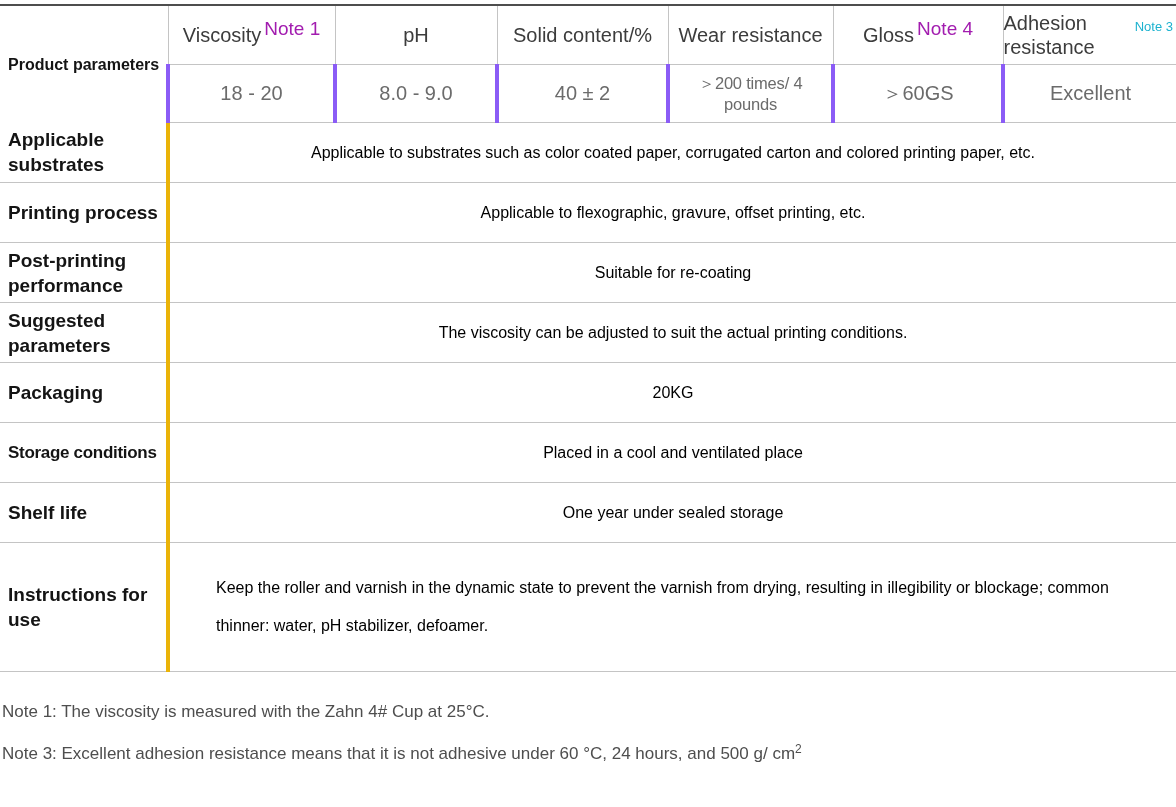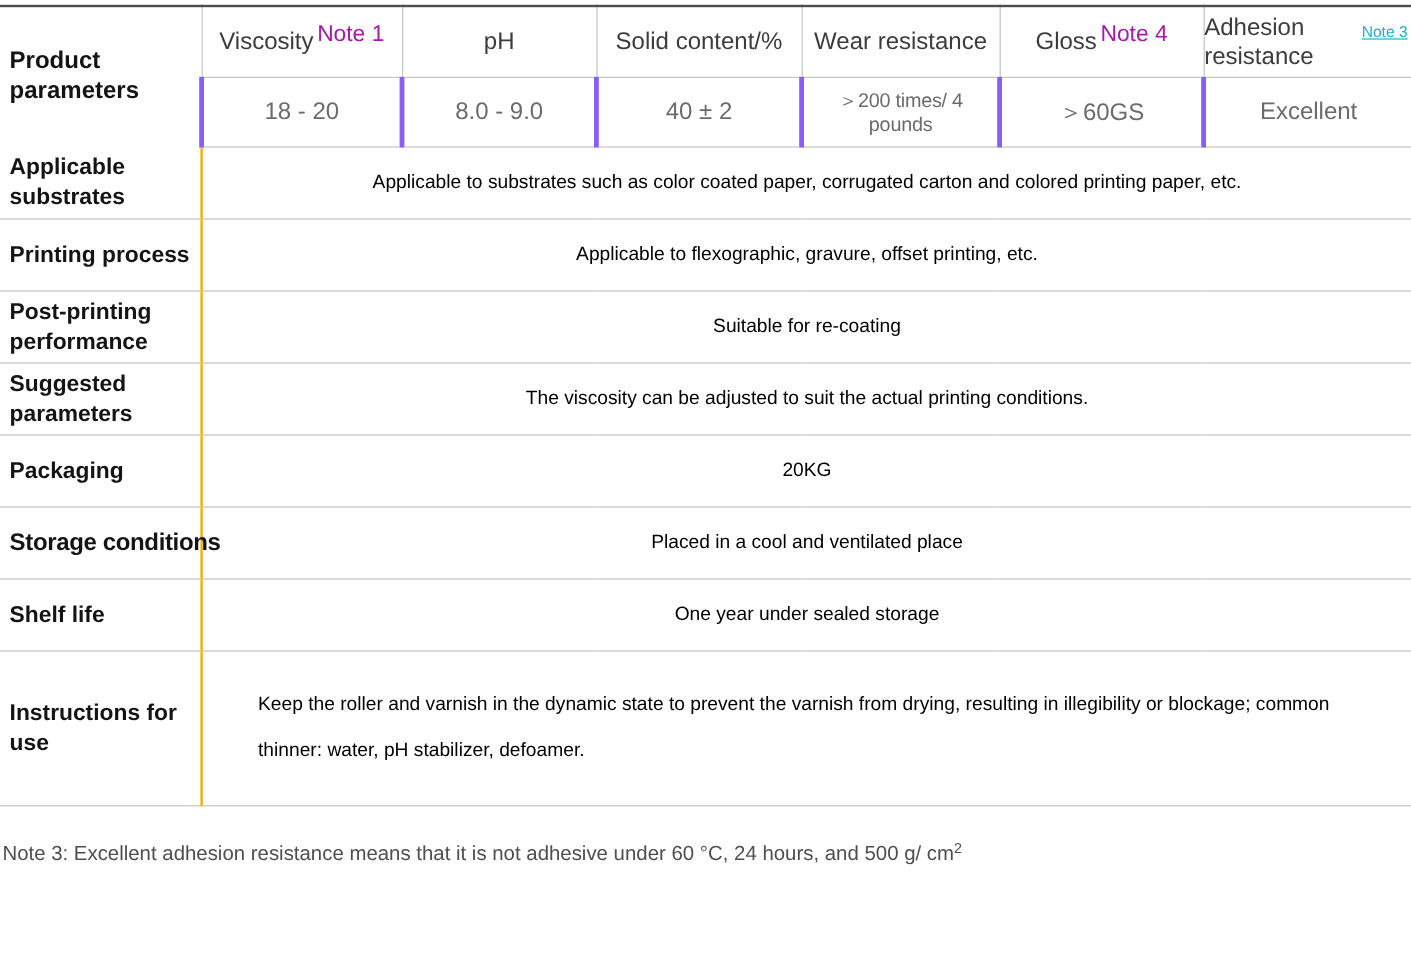--- a/index.html
+++ b/index.html
@@ -22,21 +22,21 @@
     table-layout: fixed;
     margin-top: 4px;
     border-top: 2px solid #4d4d4d;
   }
   
   td, th { padding: 0; vertical-align: middle; }
   .product-label {
     text-align: left;
     vertical-align: middle;
     padding-left: 8px;
-    font-size: 20px;
+    font-size: 16px;
     font-weight: 700;
     color: #141414;
     line-height: 25px;
   }
   .hcell {
     border-left: 1px solid #c4c4c4;
     border-bottom: 1px solid #c4c4c4;
     text-align: center;
     font-size: 20px;
     color: #3c3c3c;
@@ -58,40 +58,39 @@
     margin-left: 3px;
     vertical-align: 7px;
     line-height: 0;
   }
   .note-abs {
     position: absolute;
     top: 13px;
     right: 3px;
     color: #1cb2cf;
     font-size: 13px;
-    text-decoration: underline;
   }
   .adh-label {
     display: inline-block;
     text-align: left;
     line-height: 24px;
     margin-right: 28px;
   }
   
   .brow td { border-bottom: 1px solid #c4c4c4; height: 59px; }
   .brow .blabel {
     text-align: left;
     padding-left: 8px;
     font-size: 19px;
     font-weight: 700;
     color: #141414;
     line-height: 25px;
-    border-right: 2px solid #eab308;
-  }
-  .brow .blabel.tight { font-size: 20px; white-space: nowrap; letter-spacing: -0.3px; }
+    border-right: 4px solid #eab308;
+  }
+  .brow .blabel.tight { font-size: 17px; white-space: nowrap; letter-spacing: -0.3px; }
   .brow .bvalue {
     text-align: center;
     font-size: 16px;
     color: #000000;
   }
   .brow.tall td { height: 128px; }
   .instructions-text {
     margin-left: 46px;
     max-width: 915px;
     text-align: left;
@@ -192,17 +191,20 @@
       <td class="blabel">Instructions for use</td>
       <td class="bvalue" colspan="6">
         <div class="instructions-text">Keep the roller and varnish in the dynamic state to prevent the varnish from drying, resulting in illegibility or blockage; common thinner: water, pH stabilizer, defoamer.</div>
       </td>
     </tr>
   </tbody>
     </table>
 
   <div class="notes">
     <div class="note-line">
+      <span>Note 1: The viscosity is measured with the Zahn 4# Cup at 25°C.</span><sup class="exp"></sup>
+    </div>
+    <div class="note-line">
       <span>Note 3: Excellent adhesion resistance means that it is not adhesive under 60 °C, 24 hours, and 500 g/ cm</span><sup class="exp">2</sup>
     </div>
   </div>
 
 </div>
 
 </body></html>

